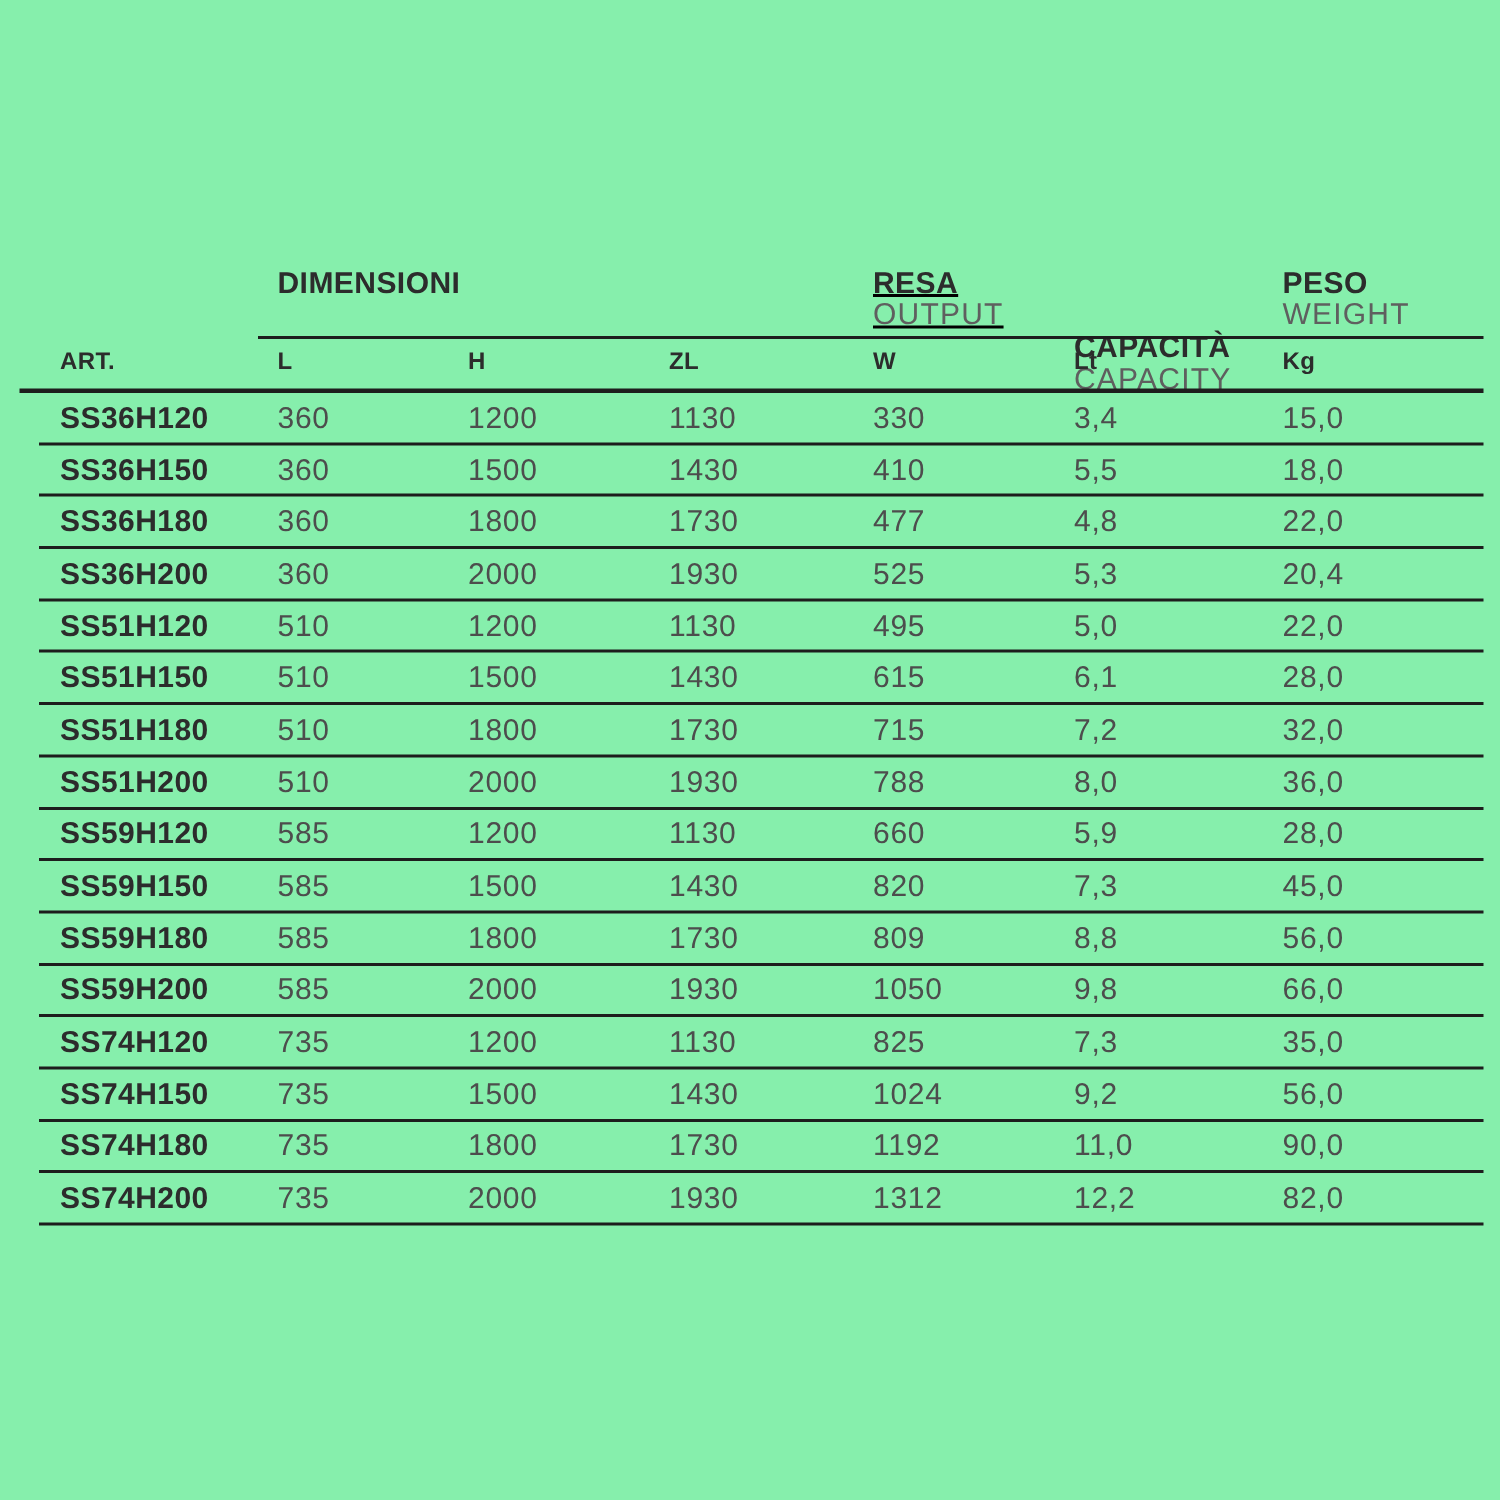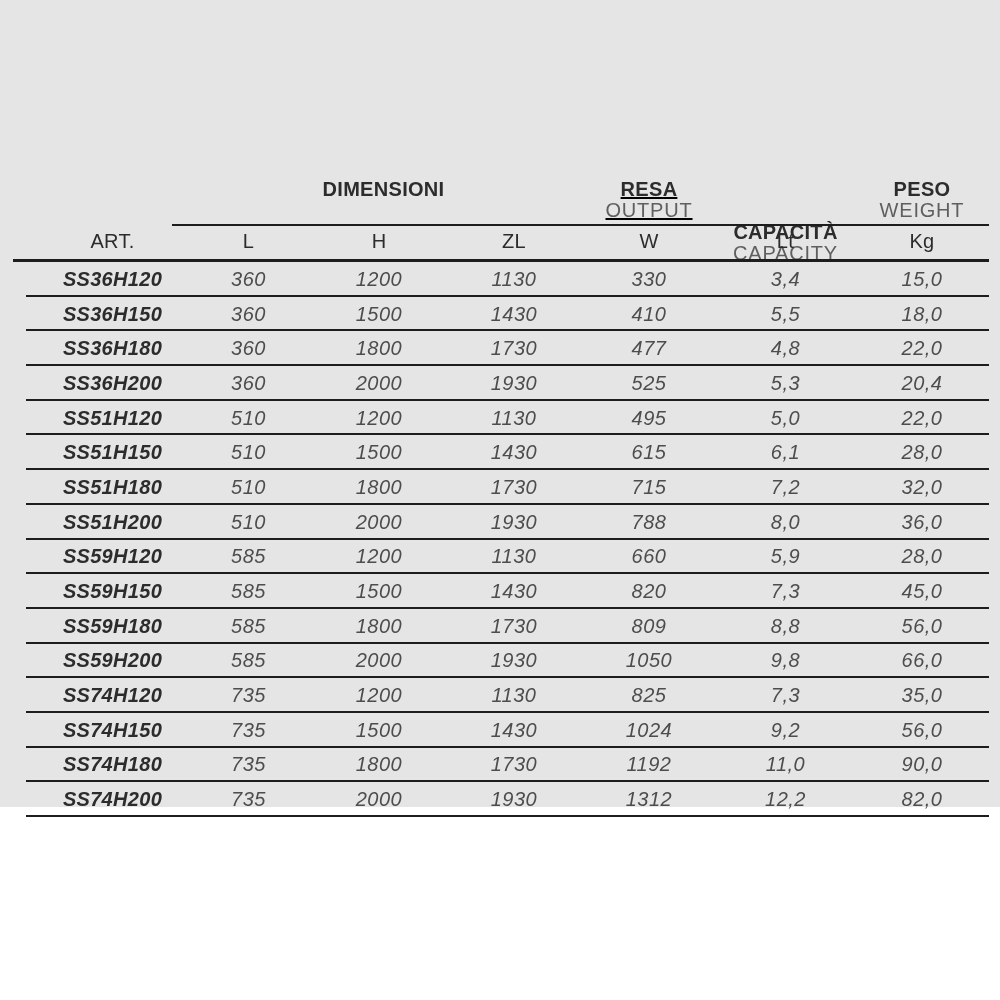--- a/index.html
+++ b/index.html
@@ -5,23 +5,22 @@
   * { margin: 0; padding: 0; box-sizing: border-box; }
   html, body { width: 1000px; height: 1000px; background: #ffffff; }
   body {
     font-family: "Liberation Sans", "DejaVu Sans", sans-serif;
     position: relative;
     overflow: hidden;
   }
   .page {
     position: absolute;
     left: 0; top: 0;
-    width: 1000px; height: 807px;
-    background: #e5e5e5;
-    text-align: center;
+    width: 1000px; height: 1000px;
+    background: #86efac;
   }
   .spec-table {
     position: absolute;
     left: 13px;
     top: 178px;
     width: 976px;
   }
   
   .cols {
     display: grid;
@@ -67,33 +66,32 @@
     align-items: center;
   }
   .chead::after {
     content: "";
     position: absolute;
     left: 0; right: 0; bottom: 0;
     height: 3px;
     background: #1d1d1d;
   }
   .chead .hcell {
-    font-size: 20px;
-    font-weight: 400;
+    font-size: 16px;
+    font-weight: 700;
     color: #2c2c2c;
     letter-spacing: 0.3px;
     padding-bottom: 5px;
   }
   .chead .hcell:first-child { padding-left: 27px; }
   
   .trow {
     position: relative;
     height: 34.7px;
     align-items: center;
-    font-style: italic;
   }
   .trow::after {
     content: "";
     position: absolute;
     left: 13px; right: 0; bottom: 0;
     height: 2px;
     background: #1d1d1d;
   }
   .cell {
     font-size: 20px;

